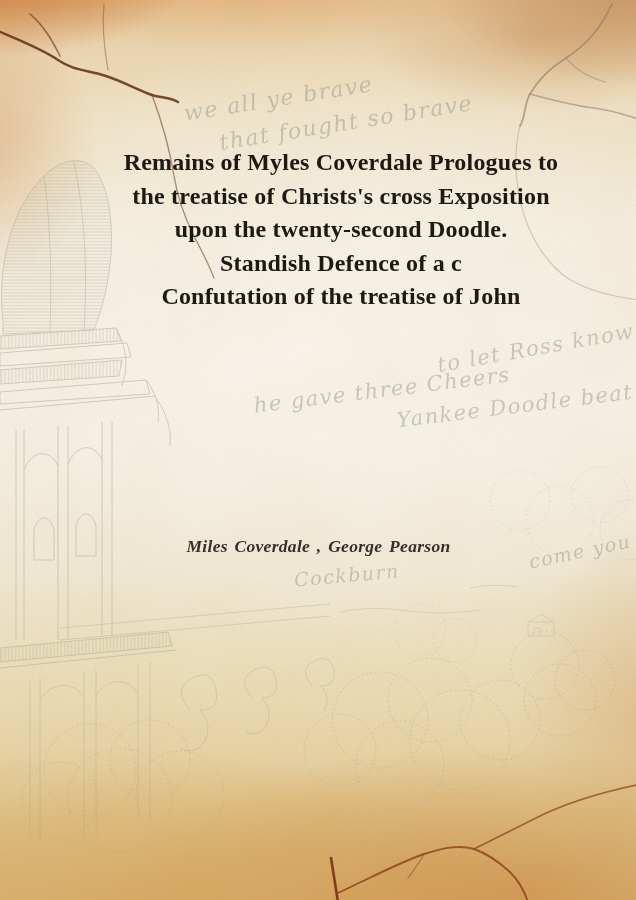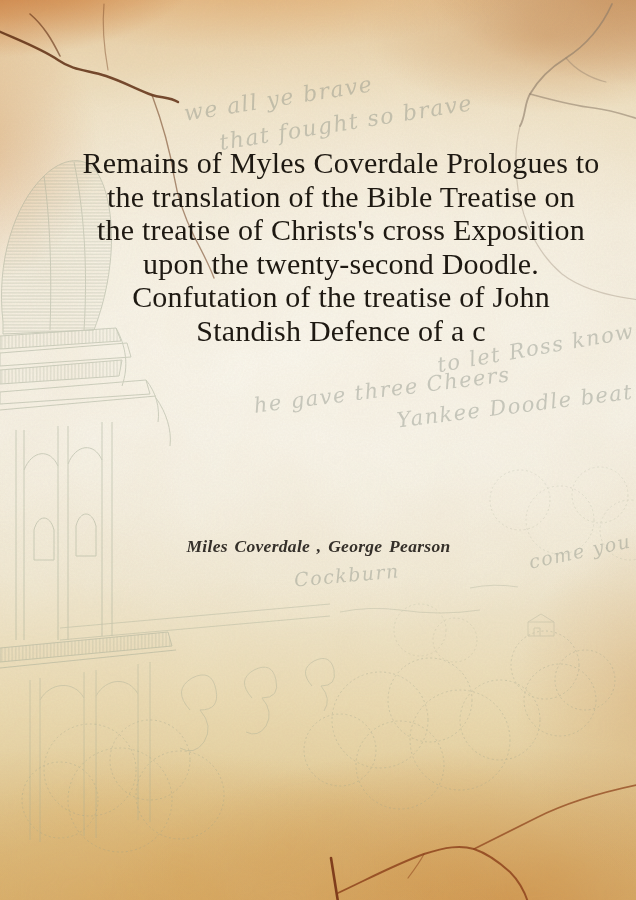--- a/index.html
+++ b/index.html
@@ -41,22 +41,22 @@
   .hw2{left:218px;top:110px;font-size:22px;transform:rotate(-9deg);}
   .hw3{left:253px;top:378px;font-size:21px;transform:rotate(-7deg);}
   .hw4{left:436px;top:336px;font-size:21px;transform:rotate(-10deg);}
   .hw5{left:396px;top:392px;font-size:21px;transform:rotate(-7deg);}
   .hw6{left:294px;top:564px;font-size:19px;transform:rotate(-5deg);}
   .hw7{left:528px;top:540px;font-size:19px;transform:rotate(-12deg);}
   .title{
     position:absolute;z-index:3;
     top:146px;left:0;right:0;
     text-align:center;
-    font-weight:400;
-    font-size:30px;line-height:33.5px;
+    font-weight:700;
+    font-size:24px;line-height:33.5px;
     color:#1e1912;
     letter-spacing:0.2px;
     padding-left:46px;
   }
   .title div{white-space:nowrap;}
   .authors{
     position:absolute;z-index:3;
     top:536px;left:1px;right:0;
     text-align:center;
     font-weight:700;font-style:italic;
@@ -175,22 +175,21 @@
     <span class="hw hw2">that fought so brave</span>
     <span class="hw hw3">he gave three Cheers</span>
     <span class="hw hw4">to let Ross know</span>
     <span class="hw hw5">Yankee Doodle beat th</span>
     <span class="hw hw6">Cockburn</span>
     <span class="hw hw7">come you</span>
   </div>
 
   <div class="title">
     <div>Remains of Myles Coverdale Prologues to</div>
-    <div>the translation of the Bible Treatise on</div>
     <div>the treatise of Christs's cross Exposition</div>
     <div>upon the twenty-second Doodle.</div>
+    <div>Standish Defence of a c</div>
     <div>Confutation of the treatise of John</div>
-    <div>Standish Defence of a c</div>
   </div>
 
   <div class="authors">Miles Coverdale , George Pearson</div>
 
 </div>
 
 </body></html>

